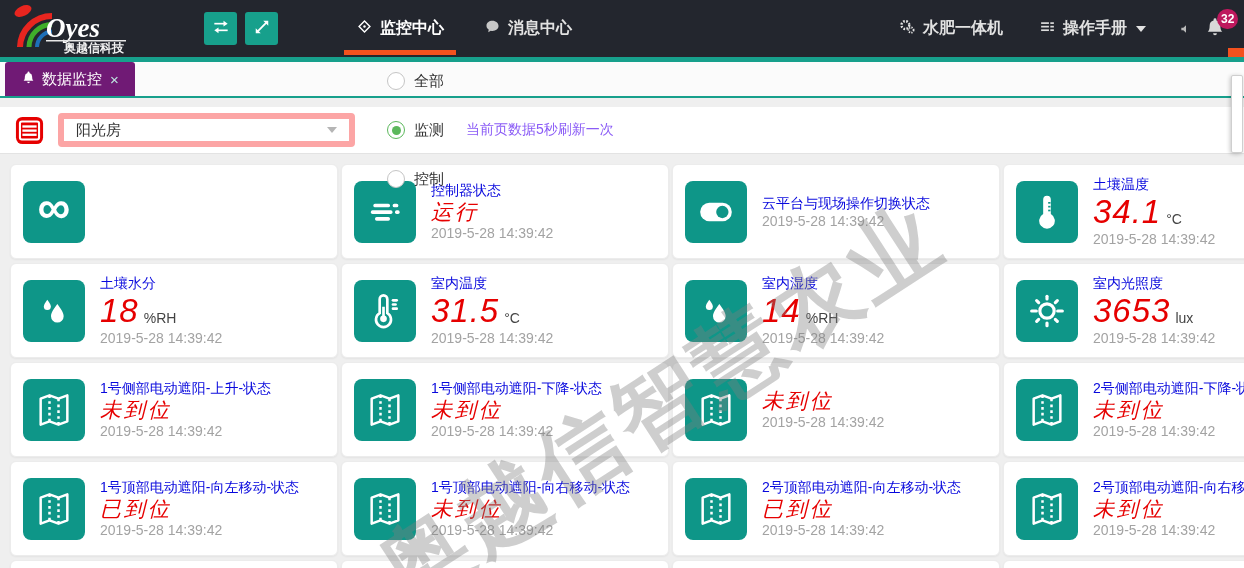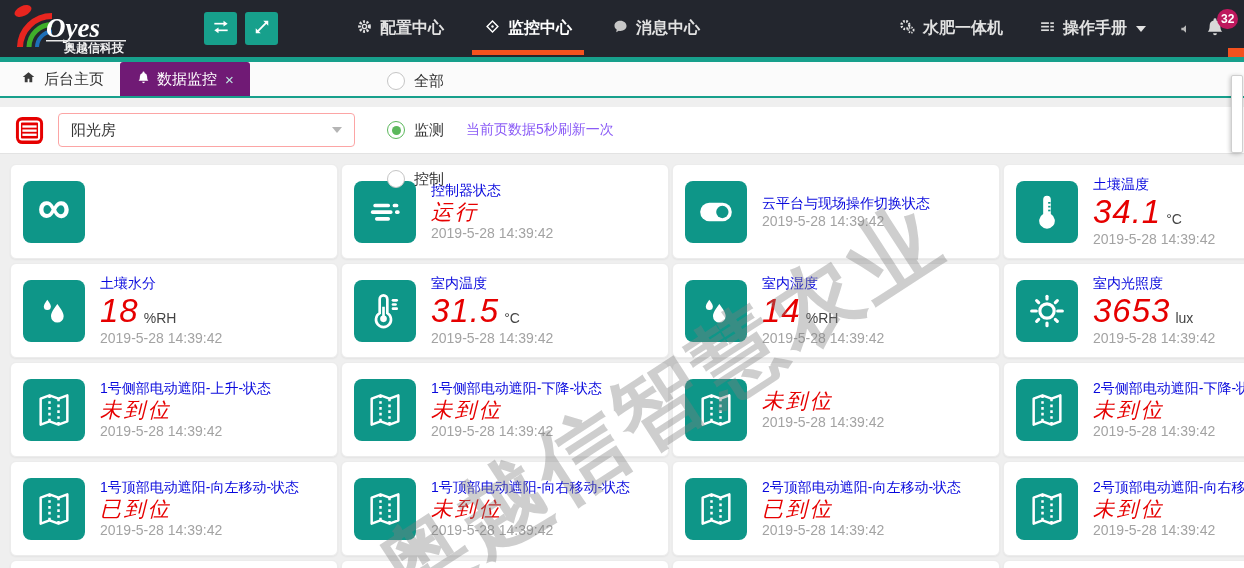--- a/index.html
+++ b/index.html
@@ -42,21 +42,21 @@
   .tab svg { width:15px; height:15px; }
   .tab.active { background:#701a75; color:#fff;gap:6px; }
   .tab-close { color:#bfe9e2; font-size:15px; line-height:1; cursor:pointer; margin-left:2px;}
   .sub-gap { height:9px; background:#efefef; }
 
   
   .filterbar { height:47px; background:#fff; border-bottom:1px solid #e3e3e3;
                display:flex; align-items:center; padding:0 14px; position:relative; z-index:10;}
   .filter-icon { width:31px; height:31px; }
   .filter-icon svg { width:31px; height:31px; }
-  .select { width:297px; height:34px; border:1px solid #fca5a5; border-radius:4px; background:#fff;
+  .select { width:297px; height:34px; border:6px solid #fca5a5; border-radius:4px; background:#fff;
             margin-left:13px; display:flex; align-items:center; padding:0 12px; font-size:15px;
             color:#333; cursor:pointer; justify-content:space-between;}
   .select .caret { border-top-color:#b5b5b5; }
   .radio-group { display:flex; align-items:center; gap:30px; margin-left:32px;flex-direction:column;}
   .radio { display:flex; align-items:center; gap:9px; font-size:15px; color:#333; cursor:pointer;}
   .radio-circle { width:18px; height:18px; border-radius:50%; border:1.5px solid #c5c5c5;
                   background:#fff; display:flex; align-items:center; justify-content:center;}
   .radio.checked .radio-circle { border-color:#5cb85c; }
   .radio.checked .radio-circle::after { content:""; width:9px; height:9px; border-radius:50%; background:#5cb85c;}
   .notice { margin-left:22px; font-size:14px; color:#8b5cf6; }
@@ -119,27 +119,20 @@
   </button>
   <button class="nav-btn">
     <span><svg viewBox="0 0 24 24">
           <path d="M6.5 17.5 L17.5 6.5" stroke="#fff" stroke-width="2.2"></path>
           <polygon points="13.5,4.5 19.5,4.5 19.5,10.5" fill="#fff"></polygon>
           <polygon points="4.5,13.5 4.5,19.5 10.5,19.5" fill="#fff"></polygon>
         </svg></span>
   </button>
 
   <div class="menu">
-    <div class="menu-item">
-      <span><svg viewBox="0 0 24 24">
-            <circle cx="12" cy="12" r="7" fill="none" stroke="#e2e2e2" stroke-width="4" stroke-dasharray="2.8 2.2"></circle>
-            <circle cx="12" cy="12" r="3" fill="none" stroke="#e2e2e2" stroke-width="2"></circle>
-          </svg></span>
-      <span>配置中心</span>
-    </div>
     <div class="menu-item active">
       <span><svg viewBox="0 0 24 24">
             <rect x="6.6" y="6.6" width="10.8" height="10.8" transform="rotate(45 12 12)" fill="none" stroke="#fff" stroke-width="2"></rect>
             <circle cx="12" cy="12" r="1.7" fill="#fff"></circle>
           </svg></span>
       <span>监控中心</span>
     </div>
     <div class="menu-item">
       <span><svg viewBox="0 0 24 24">
             <path d="M12 4 C7 4 3.5 7 3.5 10.8 c0 2.2 1.2 4.1 3.1 5.4 L6 20 l3.6-2.1 c.8.2 1.6.3 2.4.3 4.7 0 8.5-3 8.5-6.9 S16.7 4 12 4 Z" fill="#c7c7c7"></path>
@@ -180,26 +173,20 @@
             <path d="M12 2.5a1.6 1.6 0 0 1 1.6 1.6v.7a5.8 5.8 0 0 1 4.2 5.6c0 4.2 1 5.8 2.1 6.9H4.1c1.1-1.1 2.1-2.7 2.1-6.9a5.8 5.8 0 0 1 4.2-5.6v-.7A1.6 1.6 0 0 1 12 2.5Zm-2.1 16.4a2.1 2.1 0 0 0 4.2 0Z"></path>
           </svg></span>
       <span class="badge">32</span>
     </div>
   </div>
 </div>
 <div class="accent-strip"></div>
 <div class="corner-orange"></div>
 
 <div class="tabbar">
-  <div class="tab">
-    <span><svg viewBox="0 0 24 24">
-          <path d="M12 3.5 2.8 11H6v8.5h4.6V14h2.8v5.5H18V11h3.2Z" fill="#3a3a3a"></path>
-        </svg></span>
-    <span>后台主页</span>
-  </div>
   <div class="tab active">
     <span><svg viewBox="0 0 24 24" fill="#fff">
           <path d="M12 2.5a1.6 1.6 0 0 1 1.6 1.6v.7a5.8 5.8 0 0 1 4.2 5.6c0 4.2 1 5.8 2.1 6.9H4.1c1.1-1.1 2.1-2.7 2.1-6.9a5.8 5.8 0 0 1 4.2-5.6v-.7A1.6 1.6 0 0 1 12 2.5Zm-2.1 16.4a2.1 2.1 0 0 0 4.2 0Z"></path>
         </svg></span>
     <span>数据监控</span>
     <span class="tab-close">×</span>
   </div>
 </div>
 <div class="sub-gap"></div>
 

